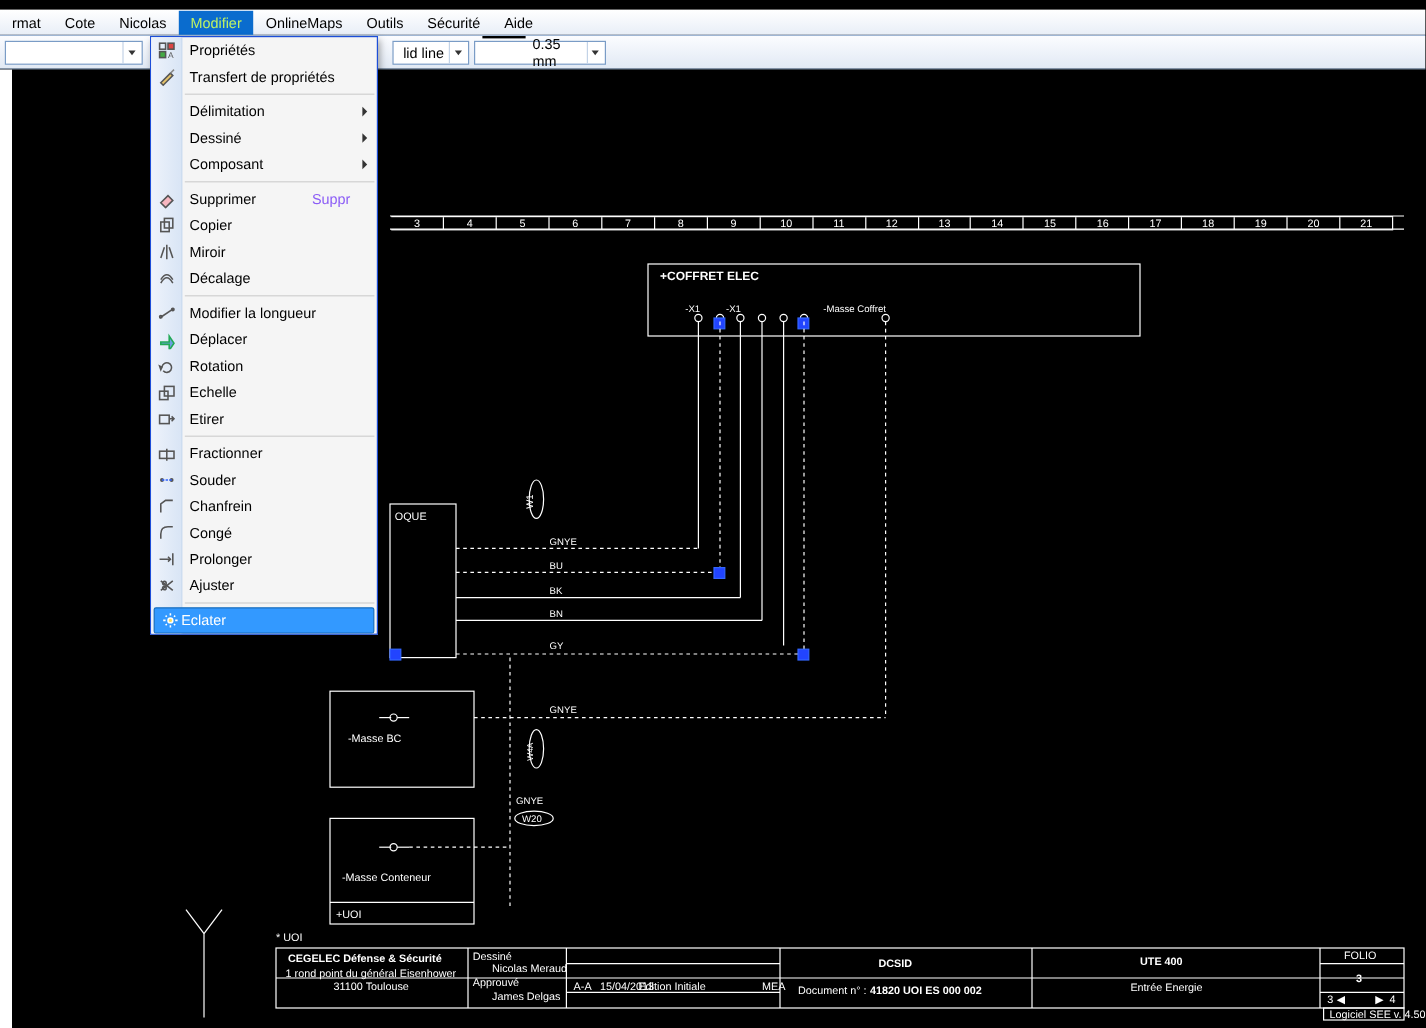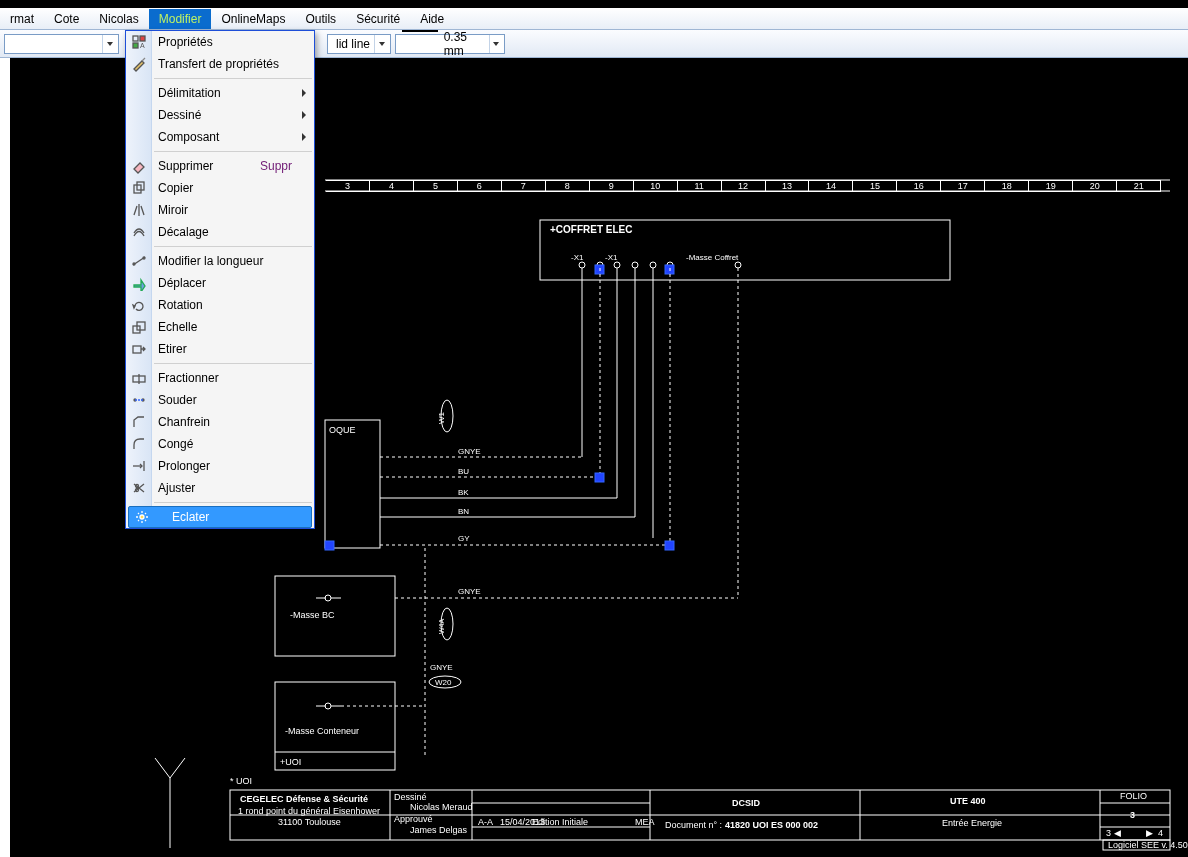--- a/index.html
+++ b/index.html
@@ -50,22 +50,22 @@
     position: absolute;
     left: 125px; top: 30px;
     width: 190px;
     background: #f5f5f5;
     border: 1px solid #1d4ed8;
     box-shadow: 2px 3px 6px rgba(0,0,0,.35);
   }
   .menu-popup .strip { position:absolute; left:0; top:0; bottom:0; width:26px;
      background: linear-gradient(to right,#eef3fb,#d9e5f5); border-right:1px solid #c5d7ef; }
   .mi { position:relative; display:flex; align-items:center; height:22px; padding-left: 32px; padding-right:18px; color:#000; }
-  .mi[data-highlight="true"] { background:#3399ff; color:#fff; border:1px solid #1a6fbf; border-radius:2px; margin:0 2px; padding-left:43px; }
-  .mi .shc { position:absolute; right:22px; color:#701a75; }
+  .mi[data-highlight="true"] { background:#3399ff; color:#fff; border:1px solid #1a6fbf; border-radius:2px; margin:0 2px; padding-left:22px; }
+  .mi .shc { position:absolute; right:22px; color:#8b5cf6; }
   .mi .sub { position:absolute; right:8px; width:0;height:0;border-top:4px solid transparent;border-bottom:4px solid transparent;border-left:4px solid #333; }
   .sep { height:1px; margin:3px 2px 3px 28px; background:#d0d0d0; }
   .ic { position:absolute; left:4px; width:18px; height:18px; display:flex; align-items:center; justify-content:center; color:#555;}
   .ic svg { width:16px; height:16px; }
 </style>
 </head>
 <body>
 
 <div class="menubar">
   <div class="menu-item">rmat</div>

